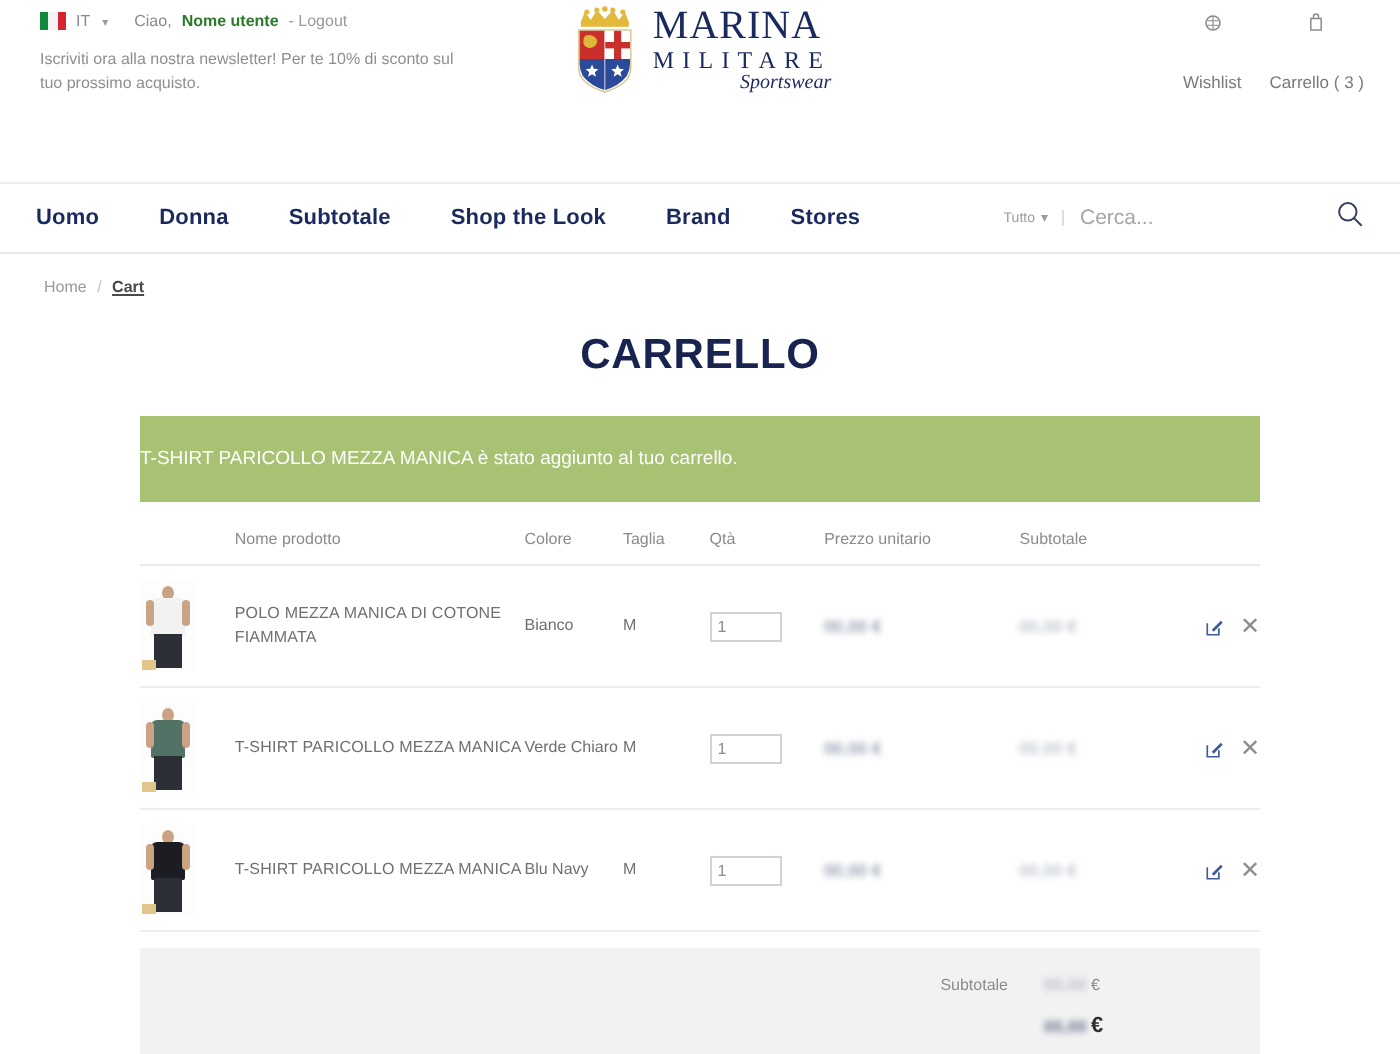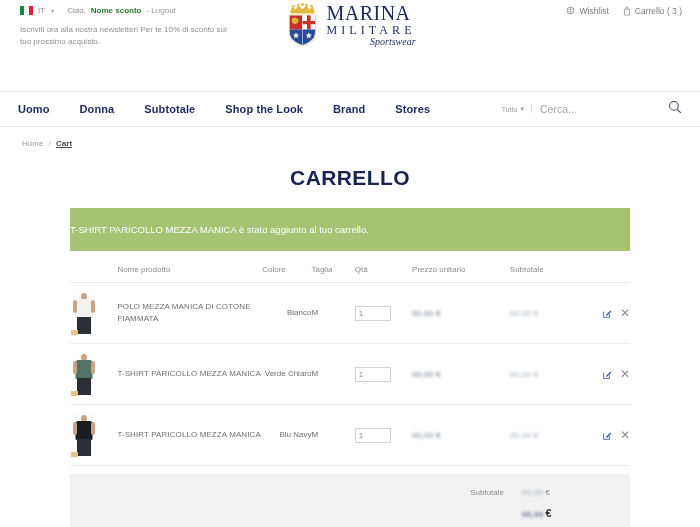--- a/index.html
+++ b/index.html
@@ -29,21 +29,21 @@
 
   
   .logo-wrap { position: absolute; left: 50%; transform: translateX(-50%); top: 2px; display: flex; align-items: center; gap: 6px; }
   .crest { width: 36px; height: 46px; position: relative; }
   .logo-text { line-height: 1; }
   .logo-marina { font-family: "Liberation Serif", serif; font-size: 20px; font-weight: normal; letter-spacing: 0.5px; color: #1b2a5e; }
   .logo-militare { font-family: "Liberation Serif", serif; font-size: 12px; letter-spacing: 4.1px; color: #1b2a5e; margin-top: 1px; }
   .logo-sport { font-family: "Liberation Serif", serif; font-style: italic; font-size: 10px; color: #1b2a5e; text-align: right; margin-top: 1px; }
 
   .topbar-right { position: absolute; right: 18px; top: 6px; display: flex; align-items: center; gap: 14px; font-size: 8.5px; color: #7a7a7a; }
-  .tr-item { display: flex; gap: 4px; }
+  .tr-item { display: flex; align-items: center; gap: 20px; flex-direction: column; }
 
   
   .nav { height: 36px; border-top: 1px solid #eceef1; border-bottom: 1px solid #e4e7eb; display: flex; align-items: center; padding: 0 18px; position: relative; margin-top: 33px; }
   .nav-links { display: flex; align-items: center; gap: 30px; }
   .nav-link { font-size: 11px; font-weight: bold; color: #1b2a5e; letter-spacing: 0.1px; cursor: pointer; }
   .search-zone { position: absolute; right: 18px; display: flex; align-items: center; gap: 8px; }
   .tutto { font-size: 7px; color: #9a9a9a; display: flex; align-items: center; gap: 3px; padding-right: 7px; border-right: 1px solid #dcdfe3; }
   .search-input { border: 0; outline: 0; font-size: 10.5px; color: #9a9a9a; font-family: "Liberation Sans", sans-serif; width: 100px; background: transparent; }
   .search-input::placeholder { color: #a6a6a6; }
   .mag { margin-left: 20px; }
@@ -59,21 +59,21 @@
   .wrap { width: 560px; margin: 0 auto; }
 
   .alert { background: #a7c272; color: #ffffff; font-size: 9.5px; text-align: left; padding: 16px 0; margin-top: 18px; }
 
   
   table.cart { width: 100%; border-collapse: collapse; margin-top: 6px; }
   table.cart th { font-size: 8px; color: #8b8b8b; font-weight: normal; text-align: left; padding: 8px 0; border-bottom: 1px solid #e6e8ea; margin-top: 36px; }
   table.cart td { font-size: 8px; color: #6f6f6f; padding: 7px 0; border-bottom: 1px solid #eceeef; vertical-align: middle; }
   th.c-img, td.c-img { width: 48px; }
   th.c-name, td.c-name { width: 148px; padding-right: 8px; }
-  th.c-color, td.c-color { width: 50px; text-align: right; }
+  th.c-color, td.c-color { width: 50px; }
   th.c-size, td.c-size { width: 44px; }
   th.c-qty, td.c-qty { width: 58px; }
   th.c-price, td.c-price { width: 100px; }
   th.c-sub, td.c-sub { width: 80px; }
   th.c-act, td.c-act { width: 42px; }
   td.c-name { color: #7a7a7a; line-height: 1.45; font-size: 7.5px; letter-spacing: .1px;}
   td.c-color, td.c-size { color: #6f6f6f; font-size: 7.5px; line-height: 1.5; }
 
   .thumb { width: 28px; height: 46px; position: relative; overflow: hidden; background: #fff; }
   .thumb .bg { position: absolute; inset: 0; background: #fdfdfd; }
@@ -119,21 +119,21 @@
   <div class="topbar-left">
     <div class="util-row">
       <span class="flag">
           <i></i>
           <i></i>
           <i></i>
         </span>
       <span class="lang-code">IT</span>
       <span class="caret">▾</span>
       <span class="greeting">Ciao,</span>
-      <span class="username">Nome sconto</span>
+      <span class="username">Nome utente</span>
       <span class="logout">- Logout</span>
     </div>
     <div class="newsletter">Iscriviti ora alla nostra newsletter! Per te 10% di sconto sul tuo prossimo acquisto.</div>
   </div>
 
   <div class="logo-wrap">
     <div class="crest">
       <svg width="36" height="46" viewBox="0 0 36 46">
         <g>
           <path d="M6 9 L8 4 L11 8 L14 3 L18 7.5 L22 3 L25 8 L28 4 L30 9 Z" fill="#e3b93c"></path>

